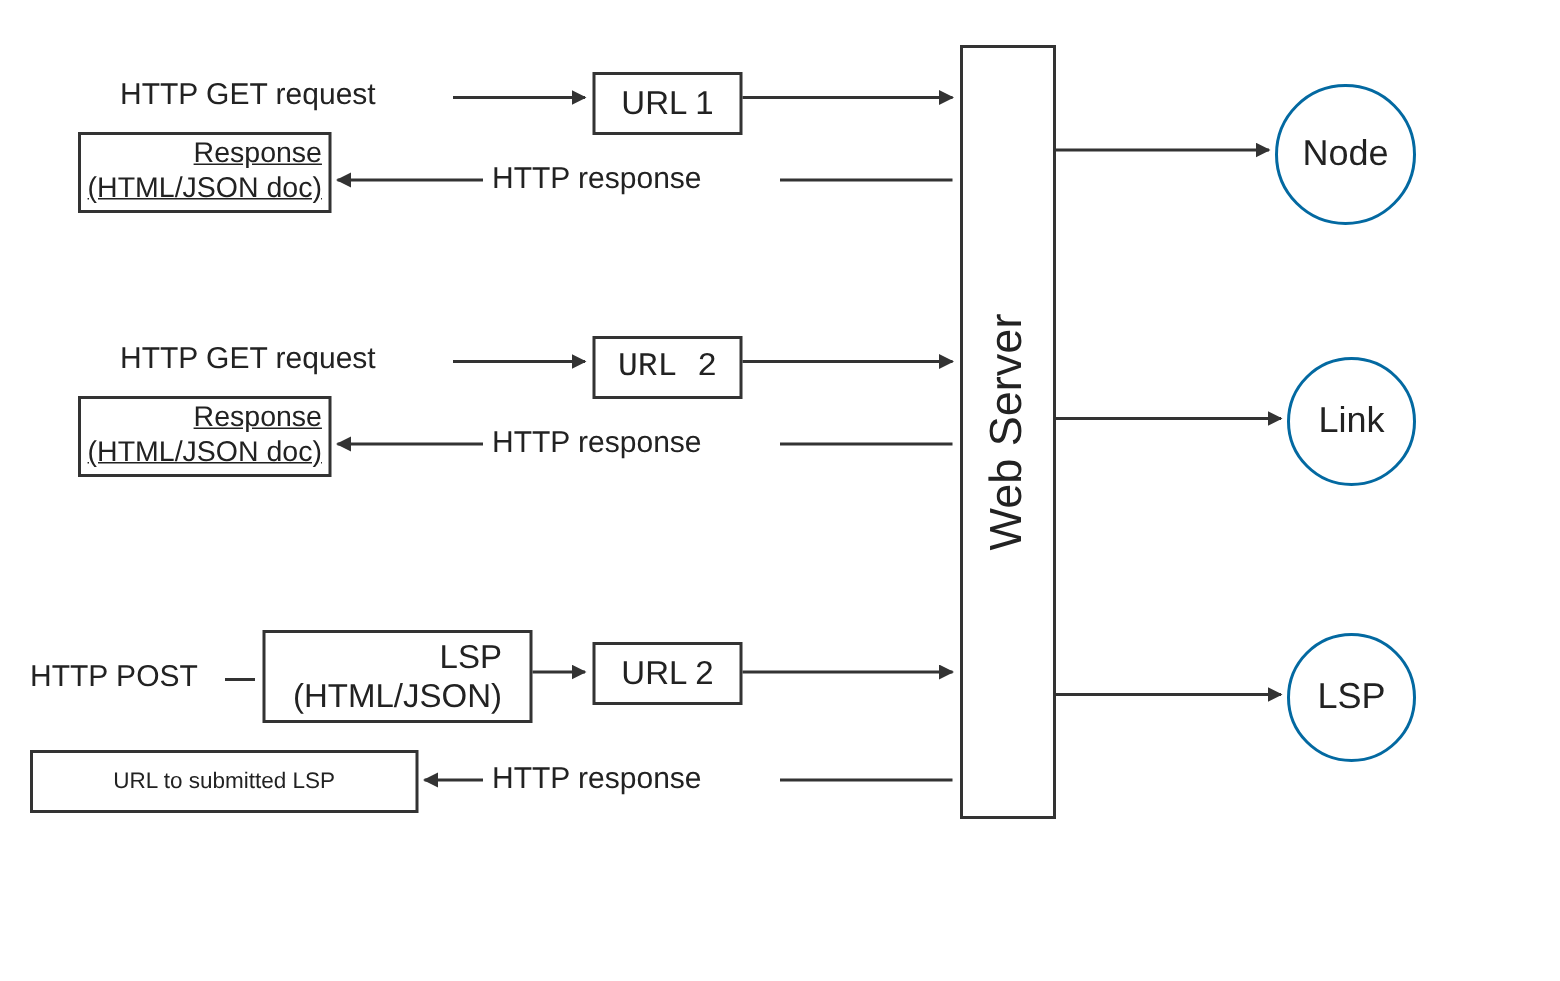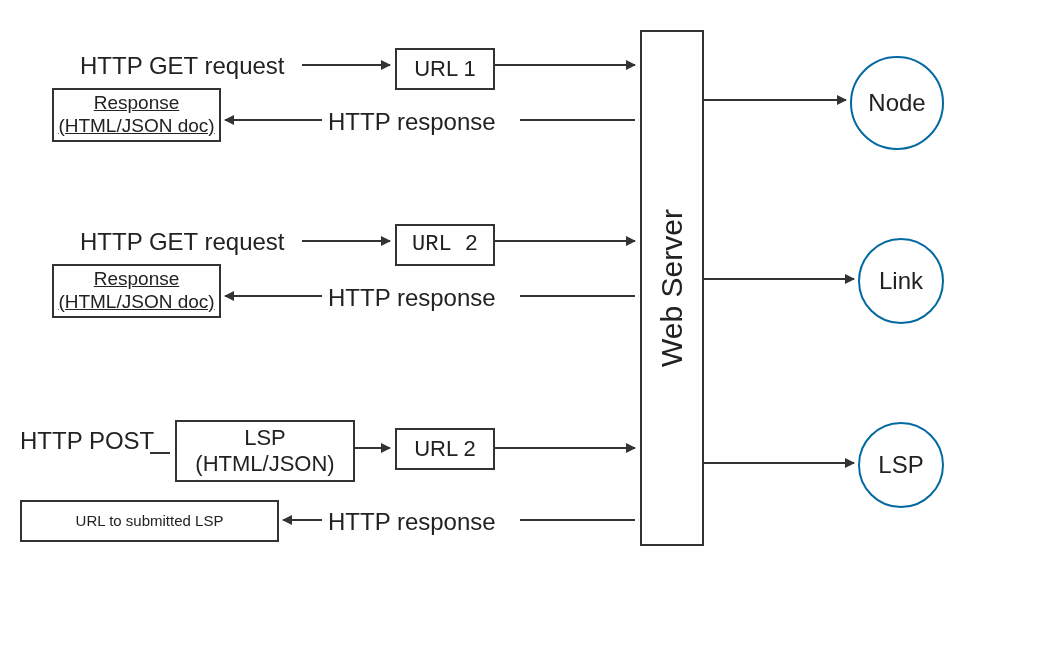--- a/index.html
+++ b/index.html
@@ -8,32 +8,32 @@
     font-family: Arial, Helvetica, sans-serif;
     background: #ffffff;
   }
   .canvas {
     position: relative;
     width: 1040px;
     height: 654px;
   }
   .text {
     position: absolute;
-    font-size: 24px;
+    font-size: 20px;
     color: #222222;
     white-space: nowrap;
   }
   .box {
     position: absolute;
     border: 2px solid #333;
     background: #fff;
     display: flex;
     align-items: center;
     justify-content: center;
-    text-align: center;
+    text-align: right;
     font-size: 22px;
     color: #222;
     line-height: 1.2;
   }
   .small { font-size: 19px; text-decoration: underline; }
   .circle {
     position: absolute;
     border: 2px solid #0369a1;
     border-radius: 50%;
     background: #fff;
@@ -72,21 +72,21 @@
 <div class="canvas">
 
   <div class="text" style="left:80px; top:52px;">HTTP GET request</div>
   <div class="box small" style="left:52px; top:88px; width:165px; height:50px; white-space:pre-line;">Response
 (HTML/JSON doc)</div>
 
   <div class="text" style="left:80px; top:228px;">HTTP GET request</div>
   <div class="box small" style="left:52px; top:264px; width:165px; height:50px; white-space:pre-line;">Response
 (HTML/JSON doc)</div>
 
-  <div class="text" style="left:20px; top:427px;">HTTP POST</div>
+  <div class="text" style="left:20px; top:440px;">HTTP POST</div>
   <div class="box" style="left:175px; top:420px; width:176px; height:58px; white-space:pre-line; font-size:22px;">LSP
 (HTML/JSON)</div>
   <div class="box" style="left:20px; top:500px; width:255px; height:38px; font-size:15px;">URL to submitted LSP</div>
 
   <div class="box" style="left:395px; top:48px; width:96px; height:38px;">URL 1</div>
   <div class="box" style="left:395px; top:224px; width:96px; height:38px;font-family:Liberation Mono, monospace;">URL 2</div>
   <div class="box" style="left:395px; top:428px; width:96px; height:38px;">URL 2</div>
 
   <div class="text" style="left:328px; top:108px;">HTTP response</div>
   <div class="text" style="left:328px; top:284px;">HTTP response</div>

